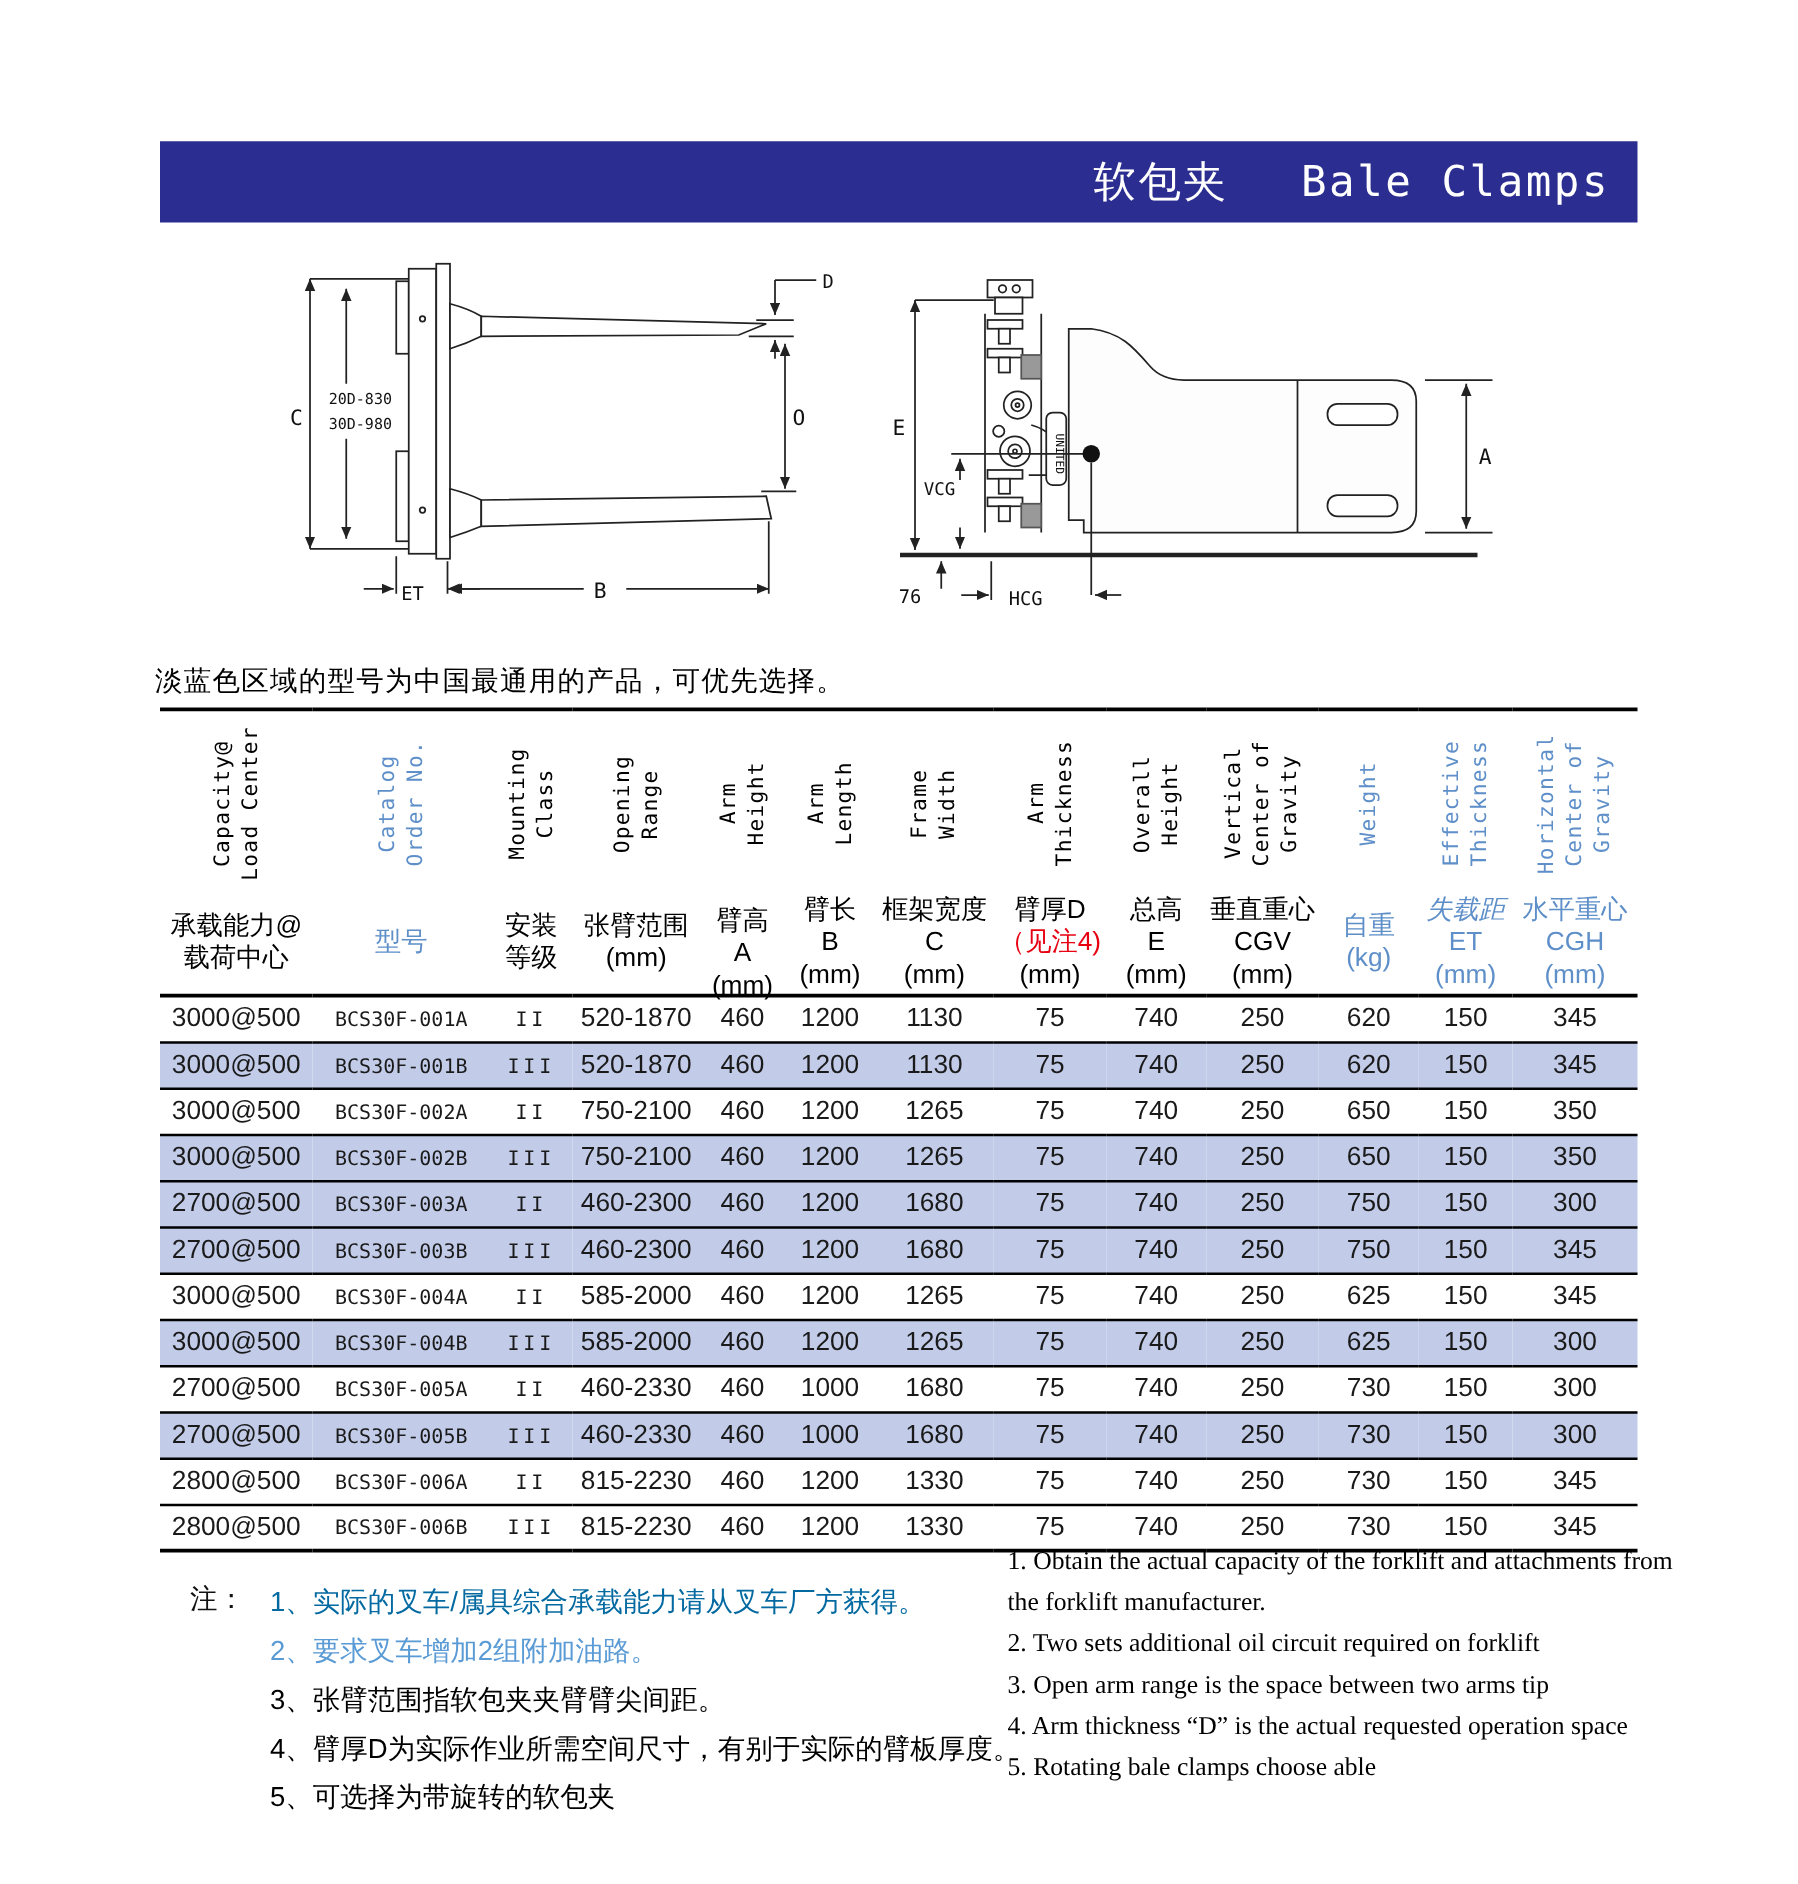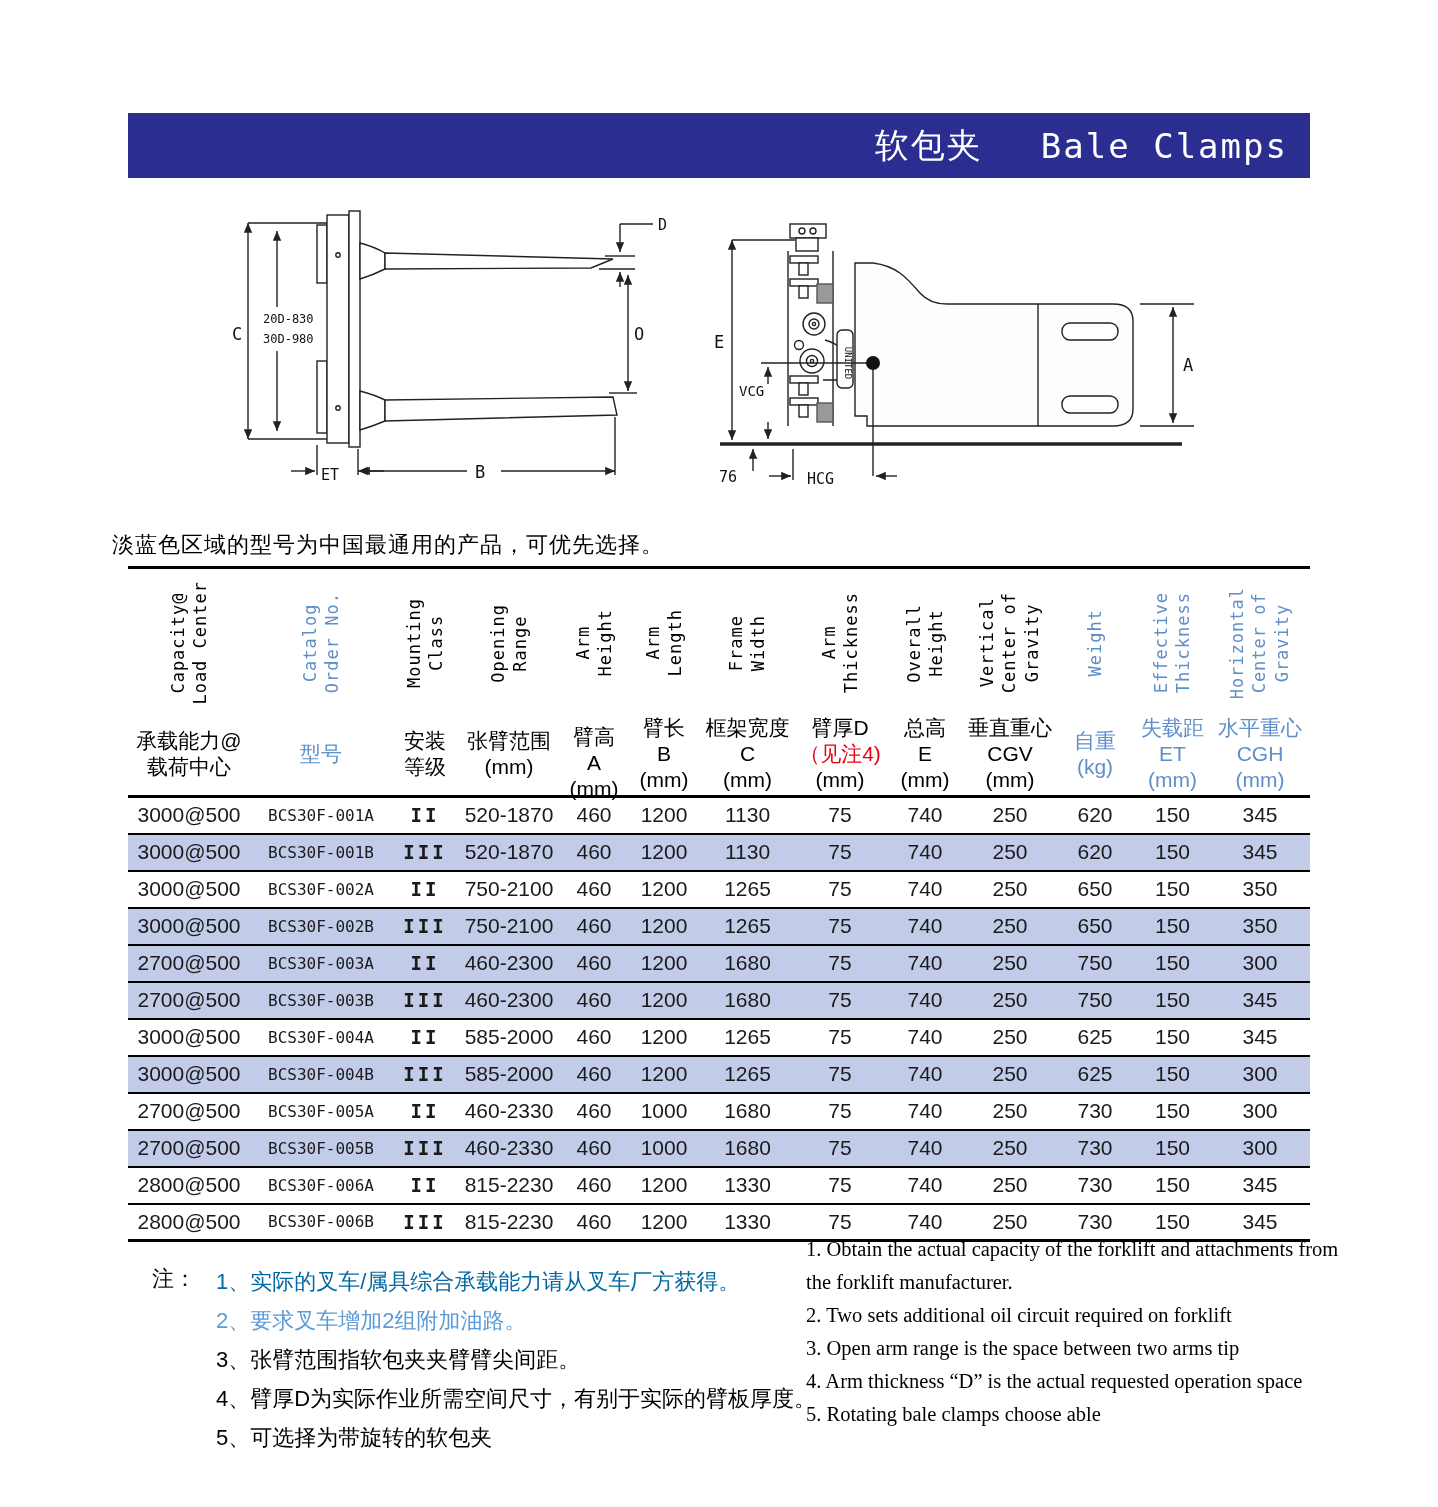--- a/index.html
+++ b/index.html
@@ -11,37 +11,37 @@
 
   .banner{position:absolute;left:128px;top:113px;width:1182px;height:65px;background:var(--banner);
     display:flex;align-items:center;justify-content:flex-end;gap:58px;padding-right:22px;}
   .banner span{color:#fff;font-family:"DejaVu Sans Mono",monospace;font-size:34px;letter-spacing:2px;white-space:nowrap;}
 
   .diag{position:absolute;}
   .diag-front{left:205px;top:203px;width:490px;height:310px;}
   .diag-side{left:695px;top:208px;width:510px;height:300px;}
   .diag text{font-family:"DejaVu Sans Mono",monospace;fill:#111;}
 
-  .notice{position:absolute;left:112px;top:530px;font-size:22px;letter-spacing:1px;color:#000;}
+  .notice{position:absolute;left:124px;top:530px;font-size:22px;letter-spacing:1px;color:#000;}
 
   table.spec{position:absolute;left:128px;top:566px;width:1182px;table-layout:fixed;border-collapse:collapse;
     border-top:3px solid #000;border-bottom:3px solid #000;}
   table.spec thead tr{border-bottom:3px solid #000;}
   table.spec th{vertical-align:top;padding-top:4px;font-weight:normal;}
   .hdr-en-wrap{height:140px;display:flex;align-items:center;justify-content:center;}
   .hdr-en{writing-mode:vertical-rl;transform:rotate(180deg);white-space:pre-line;
     font-family:"DejaVu Sans Mono",monospace;font-size:17px;line-height:1.32;letter-spacing:1px;}
   .hdr-zh{height:82px;display:flex;flex-direction:column;justify-content:center;
     font-size:21px;line-height:26px;text-align:center;}
   table.spec tbody tr{border-top:2px solid #000;}
   table.spec tbody tr:first-child{border-top:none;}
   table.spec tbody tr.hl{background:var(--rowblue);}
   table.spec td{height:37px;text-align:center;font-size:21px;color:#1a1a1a;}
   table.spec td.model{font-family:"DejaVu Sans Mono",monospace;font-size:16px;}
-  table.spec td.cls{font-family:"DejaVu Sans Mono",monospace;letter-spacing:3px;font-size:19px;font-weight:bold;}
+  table.spec td.cls{font-family:"DejaVu Sans Mono",monospace;letter-spacing:3px;font-size:16px;}
 
   .notes{position:absolute;left:152px;top:1262px;font-size:22px;}
   .notes .lbl{position:absolute;left:0;top:2px;}
   .notes ol{list-style:none;margin-left:64px;}
   .notes ol div{line-height:39px;white-space:nowrap;}
 
   .remarks{position:absolute;left:806px;top:1233px;width:540px;font-family:"Liberation Serif",serif;
     font-size:20.5px;line-height:33px;color:#000;}
   .remarks p{margin:0;}
 </style>
@@ -321,21 +321,21 @@
             <div style="color: rgb(94, 143, 201);">自重</div>
             <div style="color: rgb(94, 143, 201);">(kg)</div>
           </div>
         </th>
         <th>
           <div class="hdr-en-wrap">
             <div class="hdr-en" style="color: rgb(94, 143, 201);">Effective
 Thickness</div>
           </div>
           <div class="hdr-zh">
-            <div style="color: rgb(94, 143, 201);">失载距</div>
+            <div style="color: rgb(94, 143, 201); font-style: italic;">失载距</div>
             <div style="color: rgb(94, 143, 201);">ET</div>
             <div style="color: rgb(94, 143, 201);">(mm)</div>
           </div>
         </th>
         <th>
           <div class="hdr-en-wrap">
             <div class="hdr-en" style="color: rgb(94, 143, 201);">Horizontal
 Center of
 Gravity</div>
           </div>

